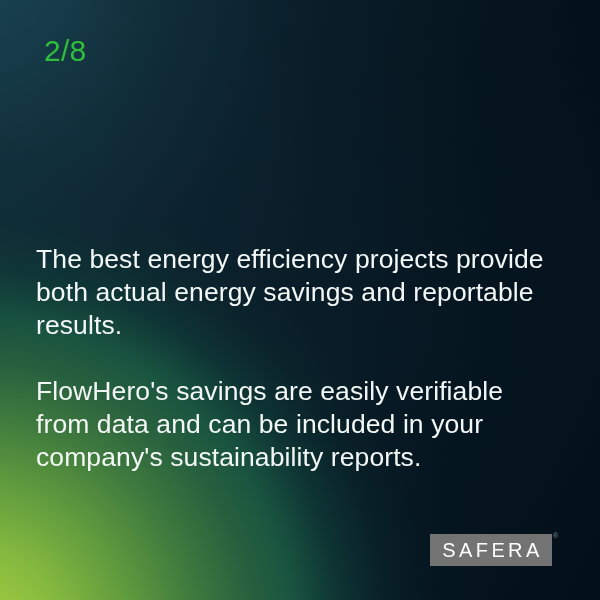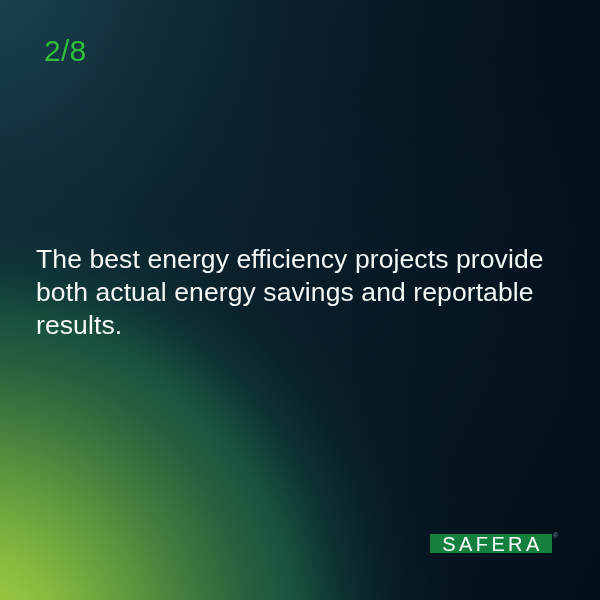--- a/index.html
+++ b/index.html
@@ -113,22 +113,22 @@
   }
   .para { margin: 0; }
   .para + .para { margin-top: 33px; }
 
   
   .logo {
     position: absolute;
     left: 430px;
     top: 534px;
     width: 122px;
-    height: 19px;
-    background: #15803d;
+    height: 32px;
+    background: #737373;
     display: flex;
     align-items: center;
     justify-content: center;
   }
   .logo-word {
     color: #ffffff;
     font-size: 20px;
     font-weight: 400;
     letter-spacing: 3.4px;
     line-height: 1;
@@ -153,20 +153,21 @@
   <div class="bg-topglow"></div>
   <div class="bg-vignette"></div>
 
   <div class="content">
 
     <div class="counter">2/8</div>
 
 
     <div class="body-copy">
       <p class="para">The best energy efficiency projects provide both actual energy savings and reportable results.</p>
+      <p class="para">FlowHero's savings are easily verifiable from data and can be included in your company's sustainability reports.</p>
     </div>
 
     <div class="logo">
       <span class="logo-word">SAFERA</span>
     </div>
     <span class="logo-reg">®</span>
 
   </div>
 </div>
 

